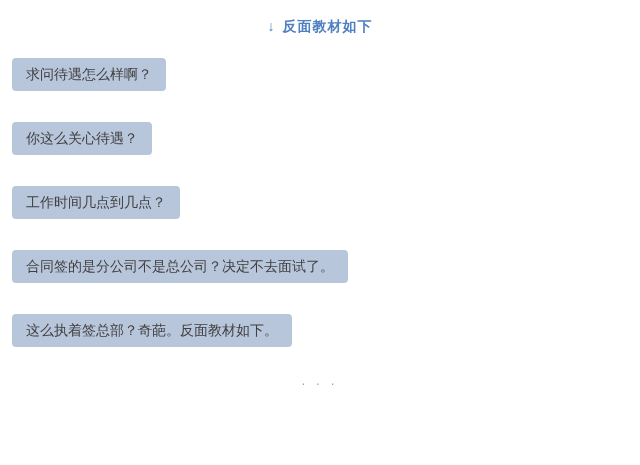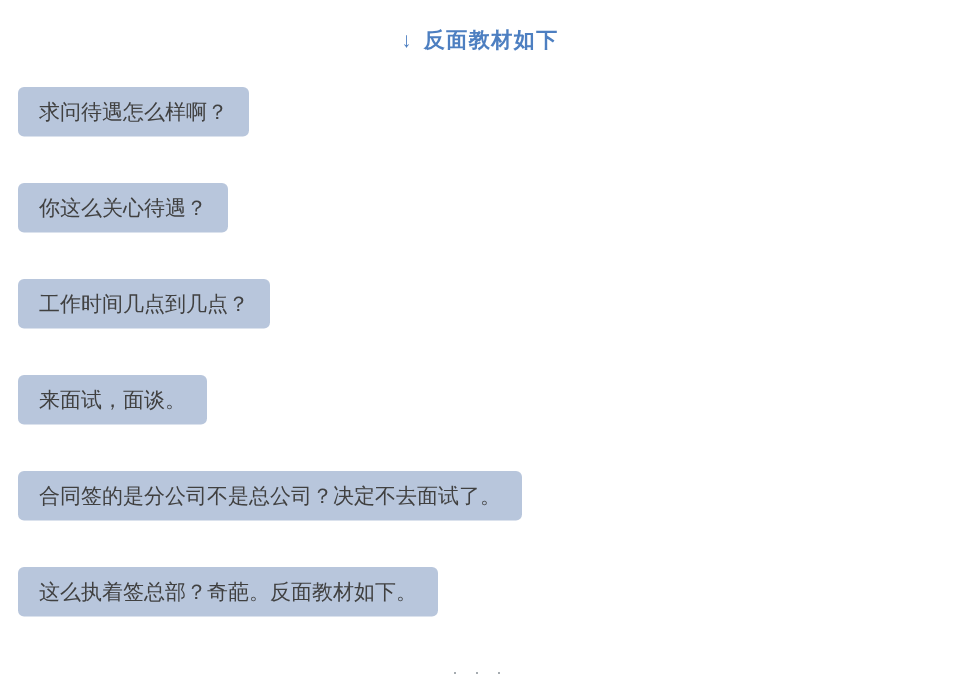--- a/index.html
+++ b/index.html
@@ -72,23 +72,20 @@
   </div>
 
   <div class="row right">
     <div class="bubble">你这么关心待遇？</div>
   </div>
 
   <div class="row left">
     <div class="bubble">工作时间几点到几点？</div>
   </div>
 
-  <div class="row right">
-    <div class="bubble">来面试，面谈。</div>
-  </div>
 
   <div class="row left">
     <div class="bubble">合同签的是分公司不是总公司？决定不去面试了。</div>
   </div>
 
   <div class="row right">
     <div class="bubble">这么执着签总部？奇葩。反面教材如下。</div>
   </div>
 
   <div class="footer">. . .</div>

